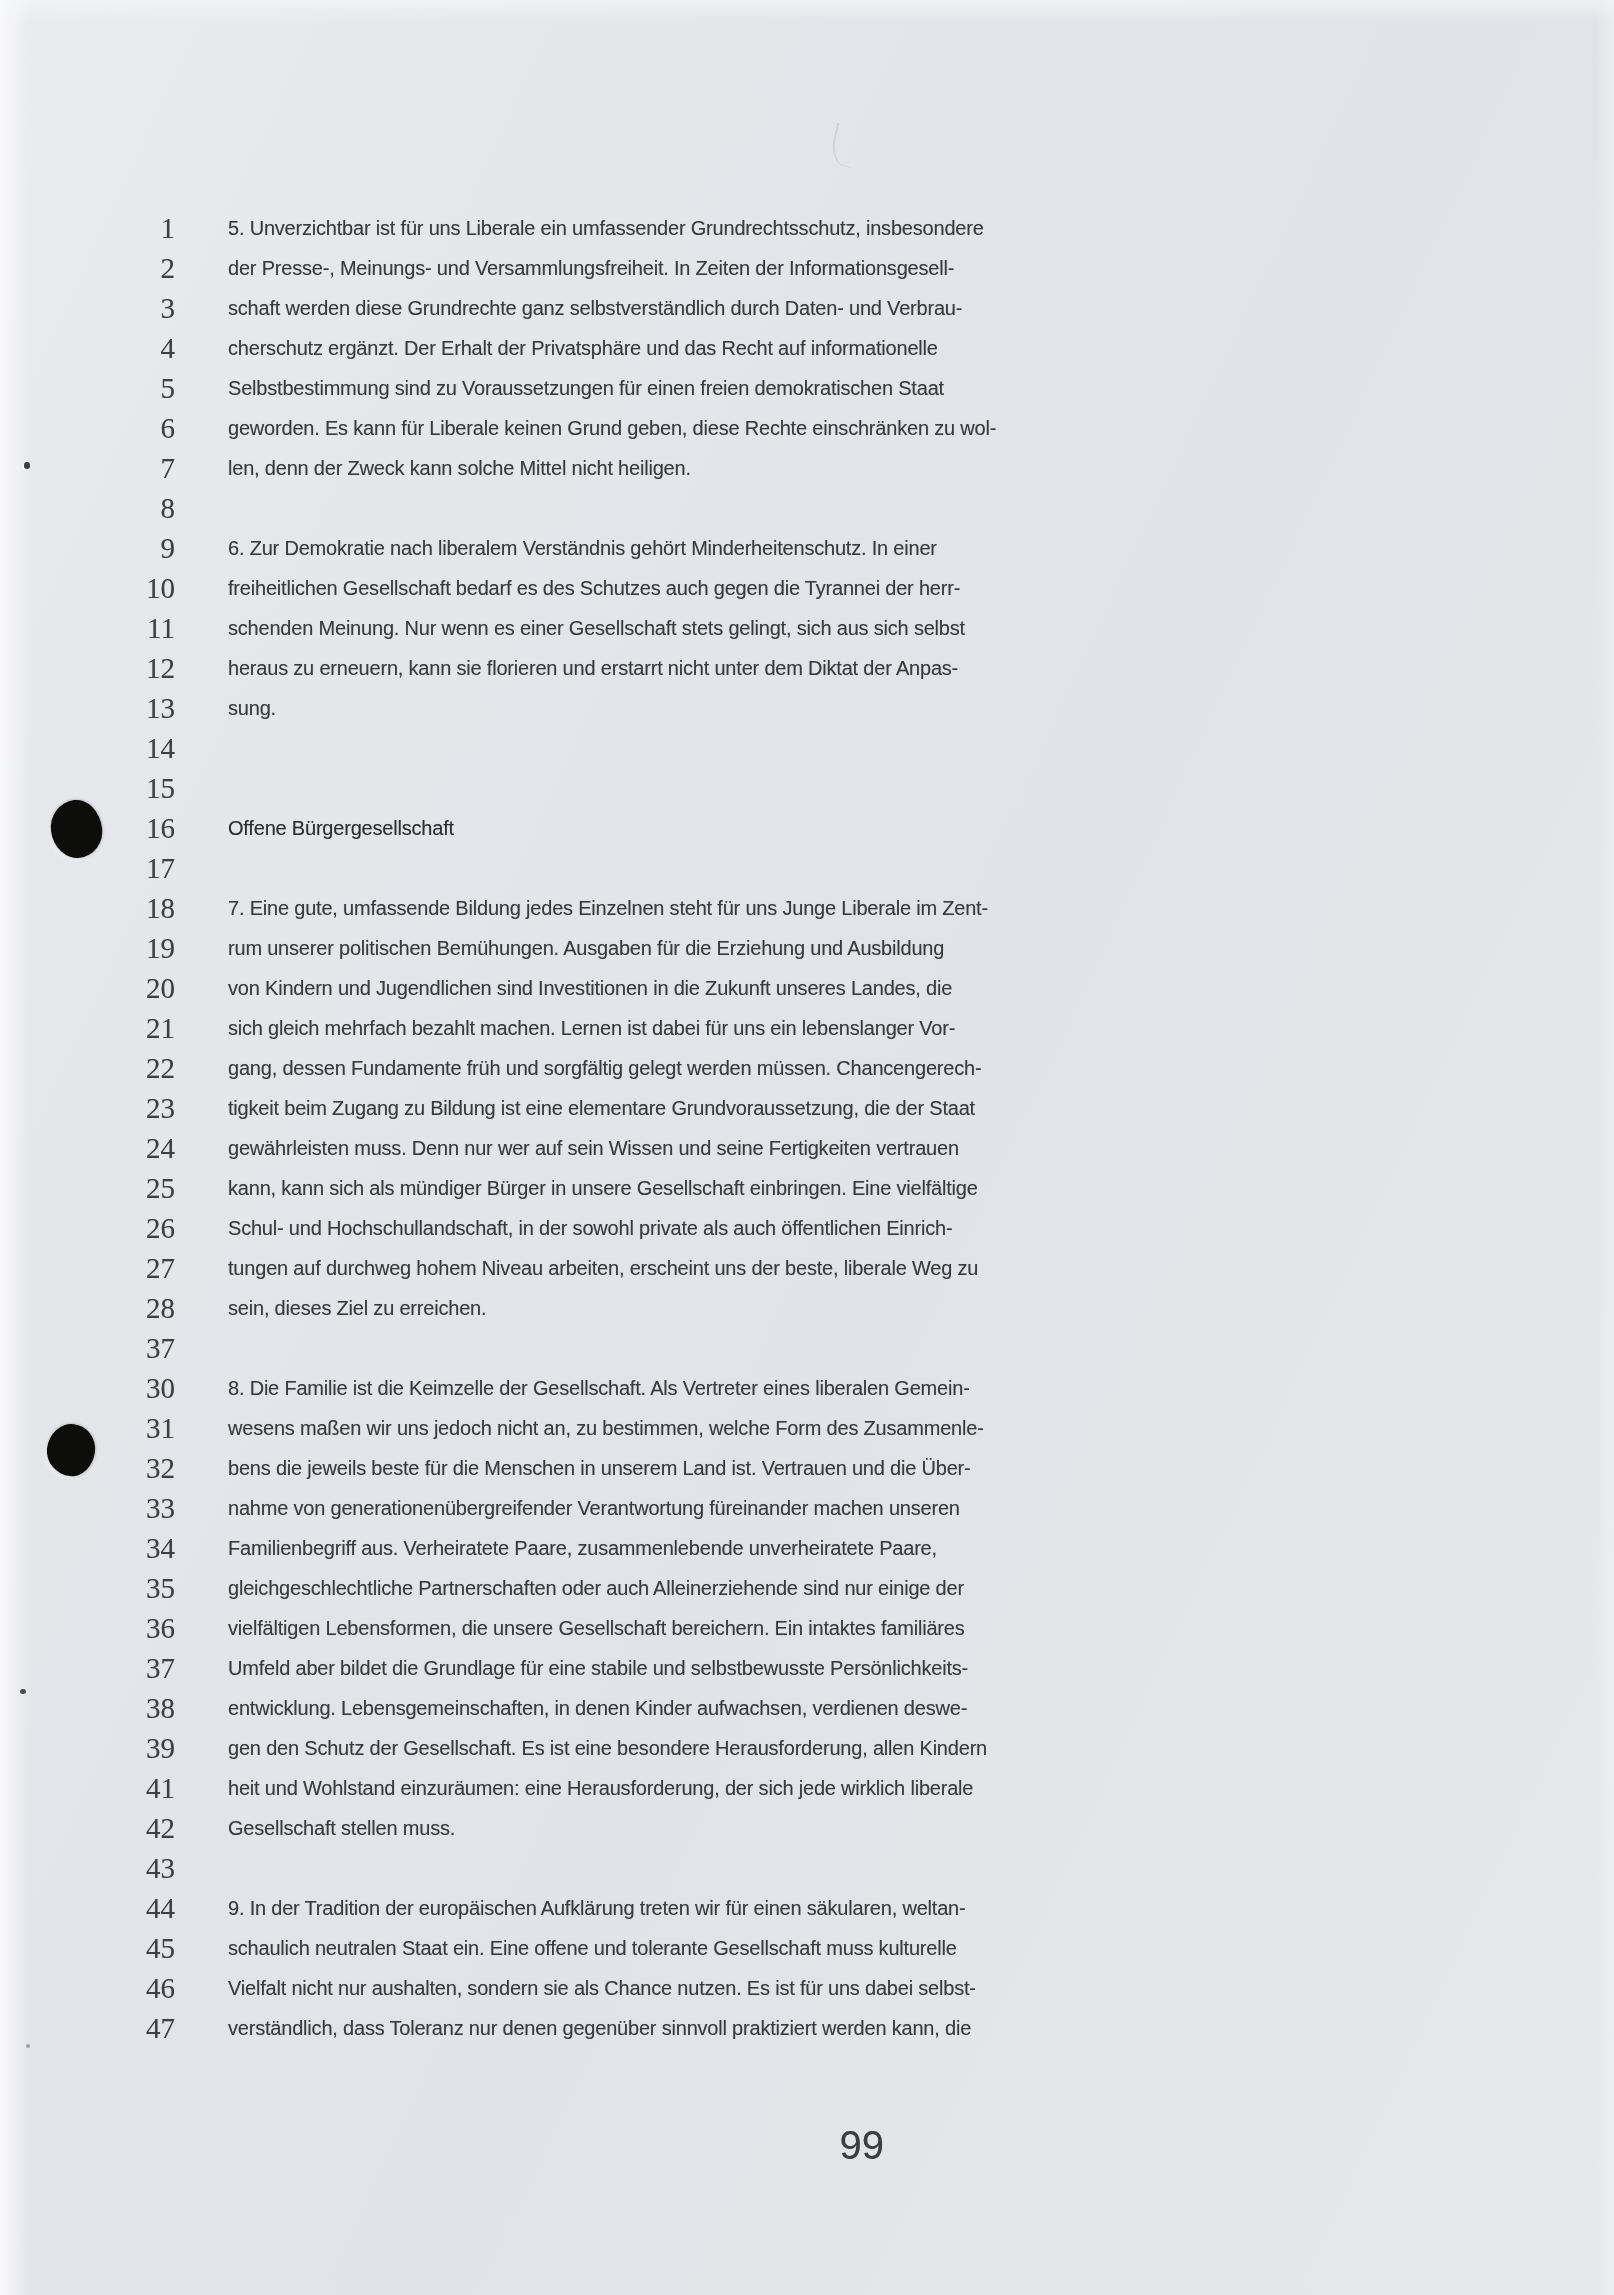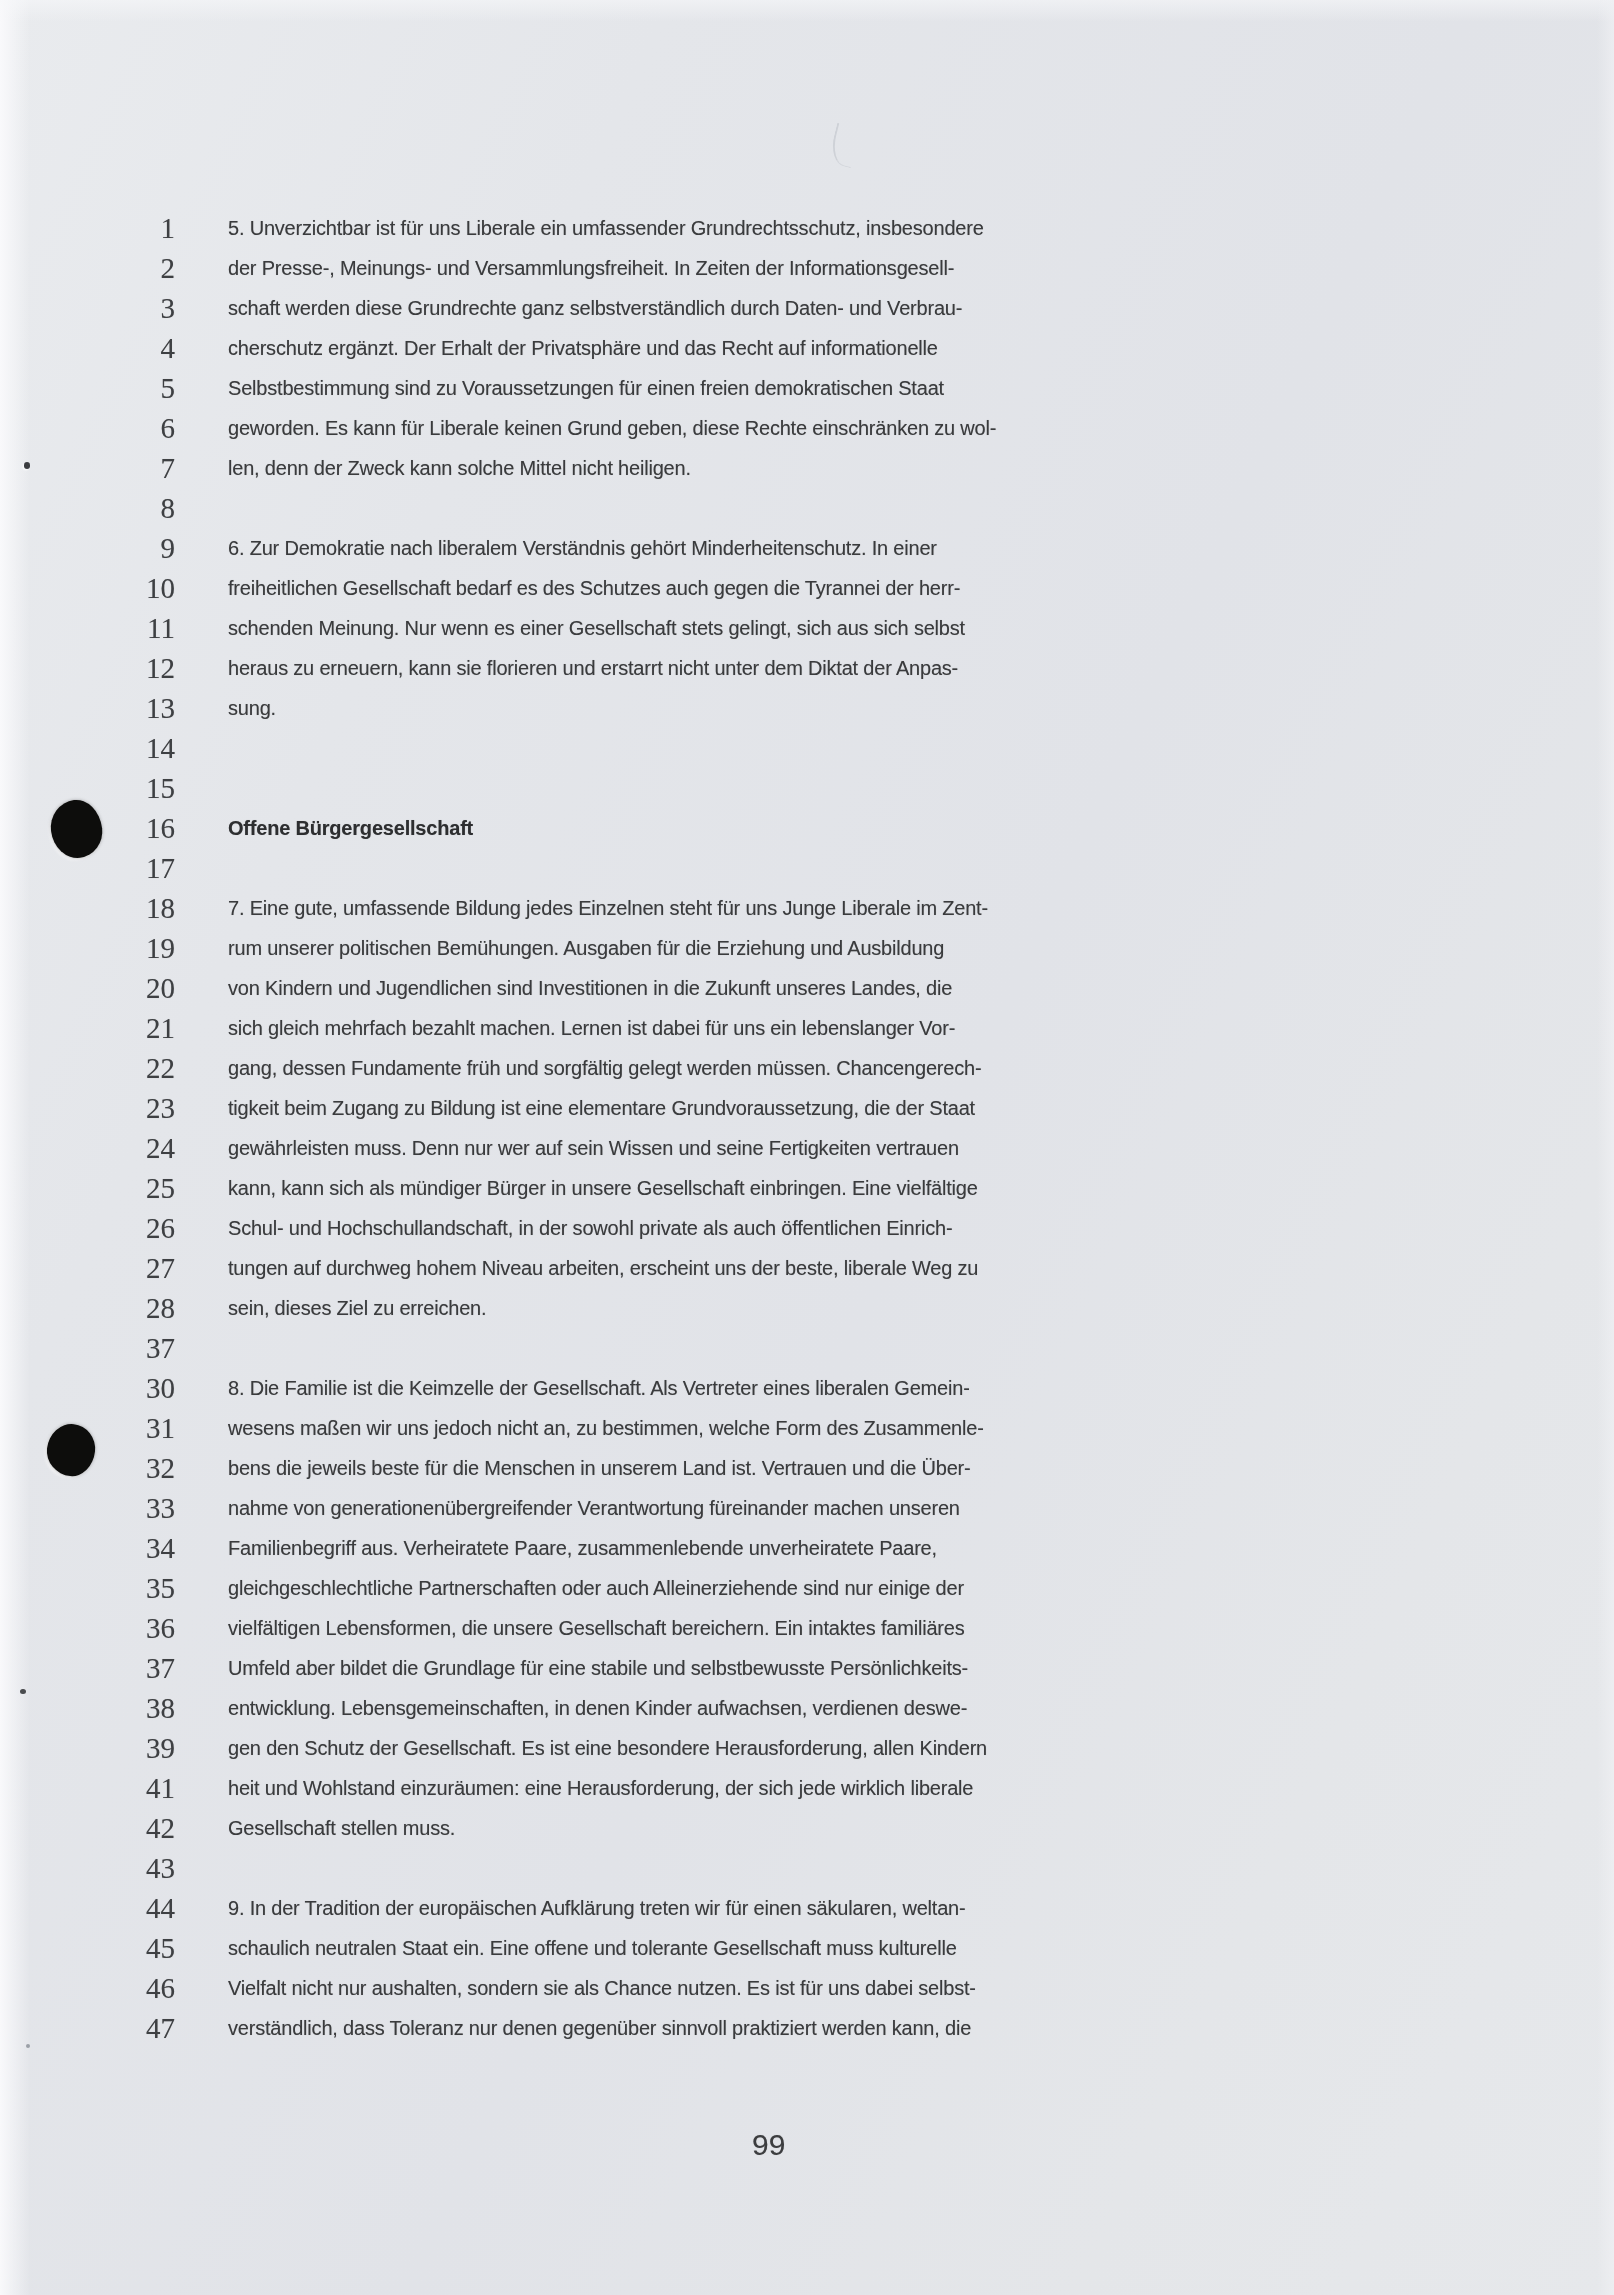--- a/index.html
+++ b/index.html
@@ -64,21 +64,21 @@
     top: 0; left: 228px;
     white-space: nowrap;
     font-family: "Liberation Sans", sans-serif;
     font-size: 20px;
     line-height: 40px;
     letter-spacing: -0.2px;
     color: #3a3b3d;
     text-shadow: 0 0 0.7px rgba(58,59,61,0.4);
   }
   .line.heading .lt {
-    font-weight: bold;
+    font-weight: normal;
     color: #2d2e30;
   }
   .punch {
     position: absolute;
     background: #0d0d0c;
     box-shadow: 0 0 3.3px rgba(20,20,20,0.35), -2px 2px 2.6px rgba(252,252,253,0.9);
   }
   .punch-1 {
     left: 51px; top: 800px;
     width: 51px; height: 58px;
@@ -104,23 +104,23 @@
     border-bottom: 1.3px solid rgba(150,155,165,0.35);
     border-radius: 0 0 0 70%;
     transform: rotate(14deg);
     opacity: 0.55;
   }
   .pagenum {
     position: absolute;
     top: 2126px;
     left: 752px;
     width: 132px;
-    text-align: left;
+    text-align: right;
     font-family: "Liberation Sans", sans-serif;
-    font-size: 30px;
+    font-size: 40px;
     line-height: 38px;
     color: #3c3d3f;
     text-shadow: 0 0 0.7px rgba(60,61,63,0.4);
   }
 </style>
 </head>
 <body>
 
 <div class="paper">
   <div class="edge-left"></div>

